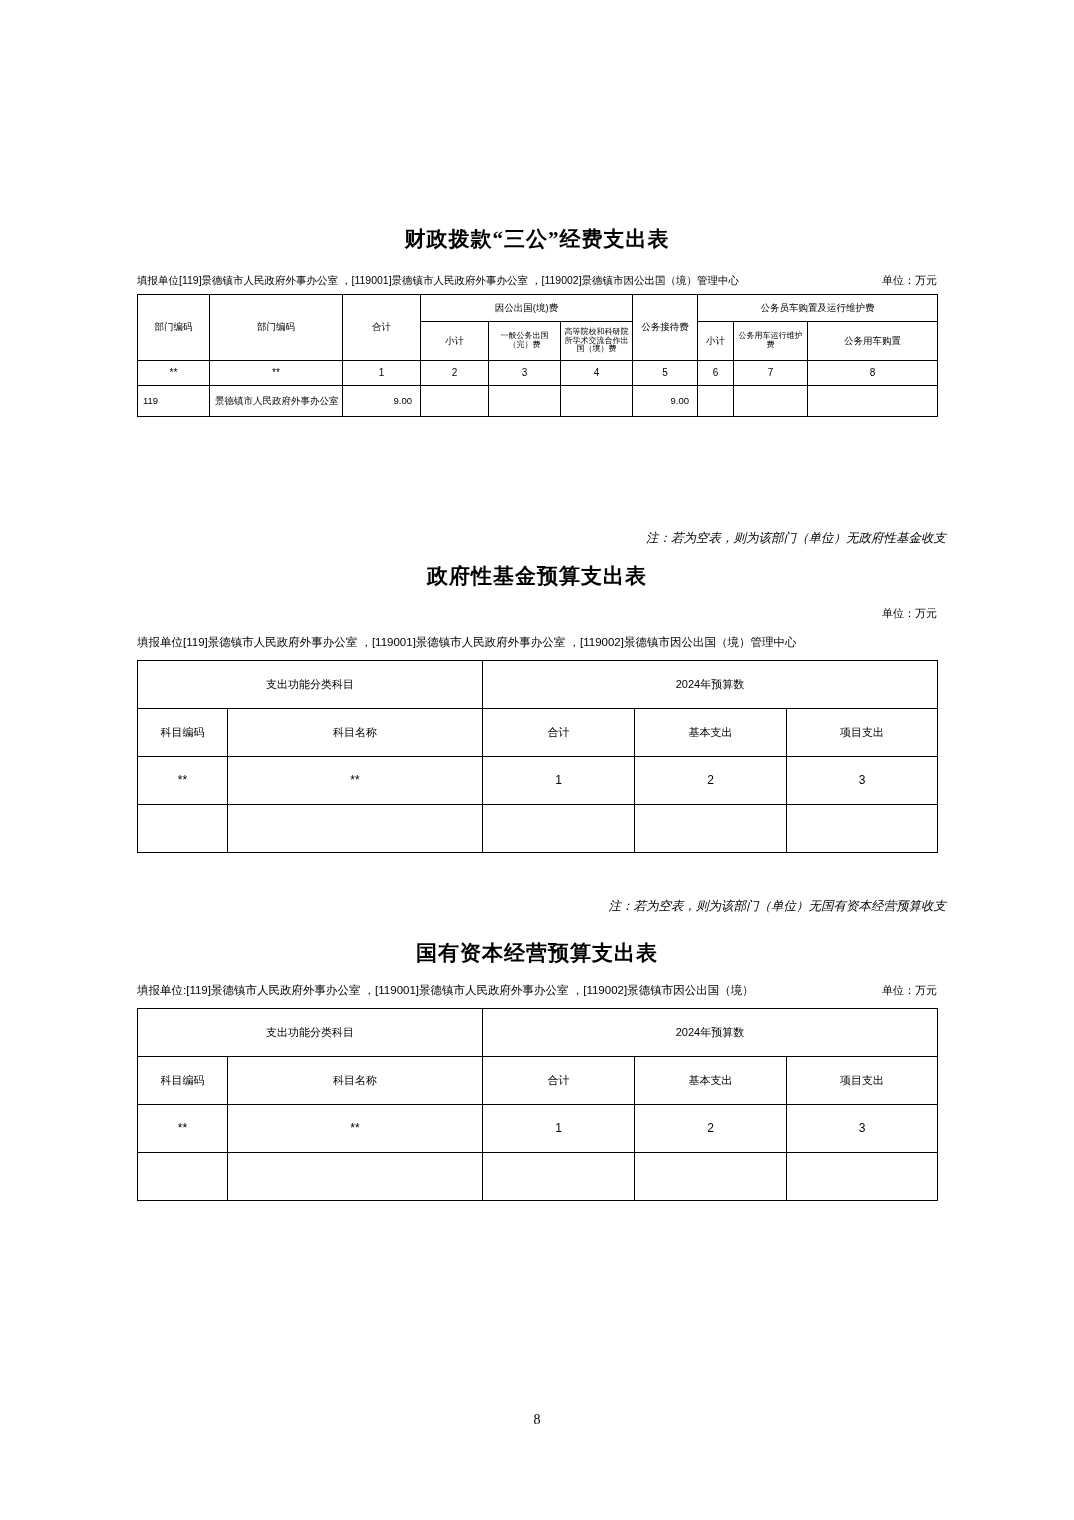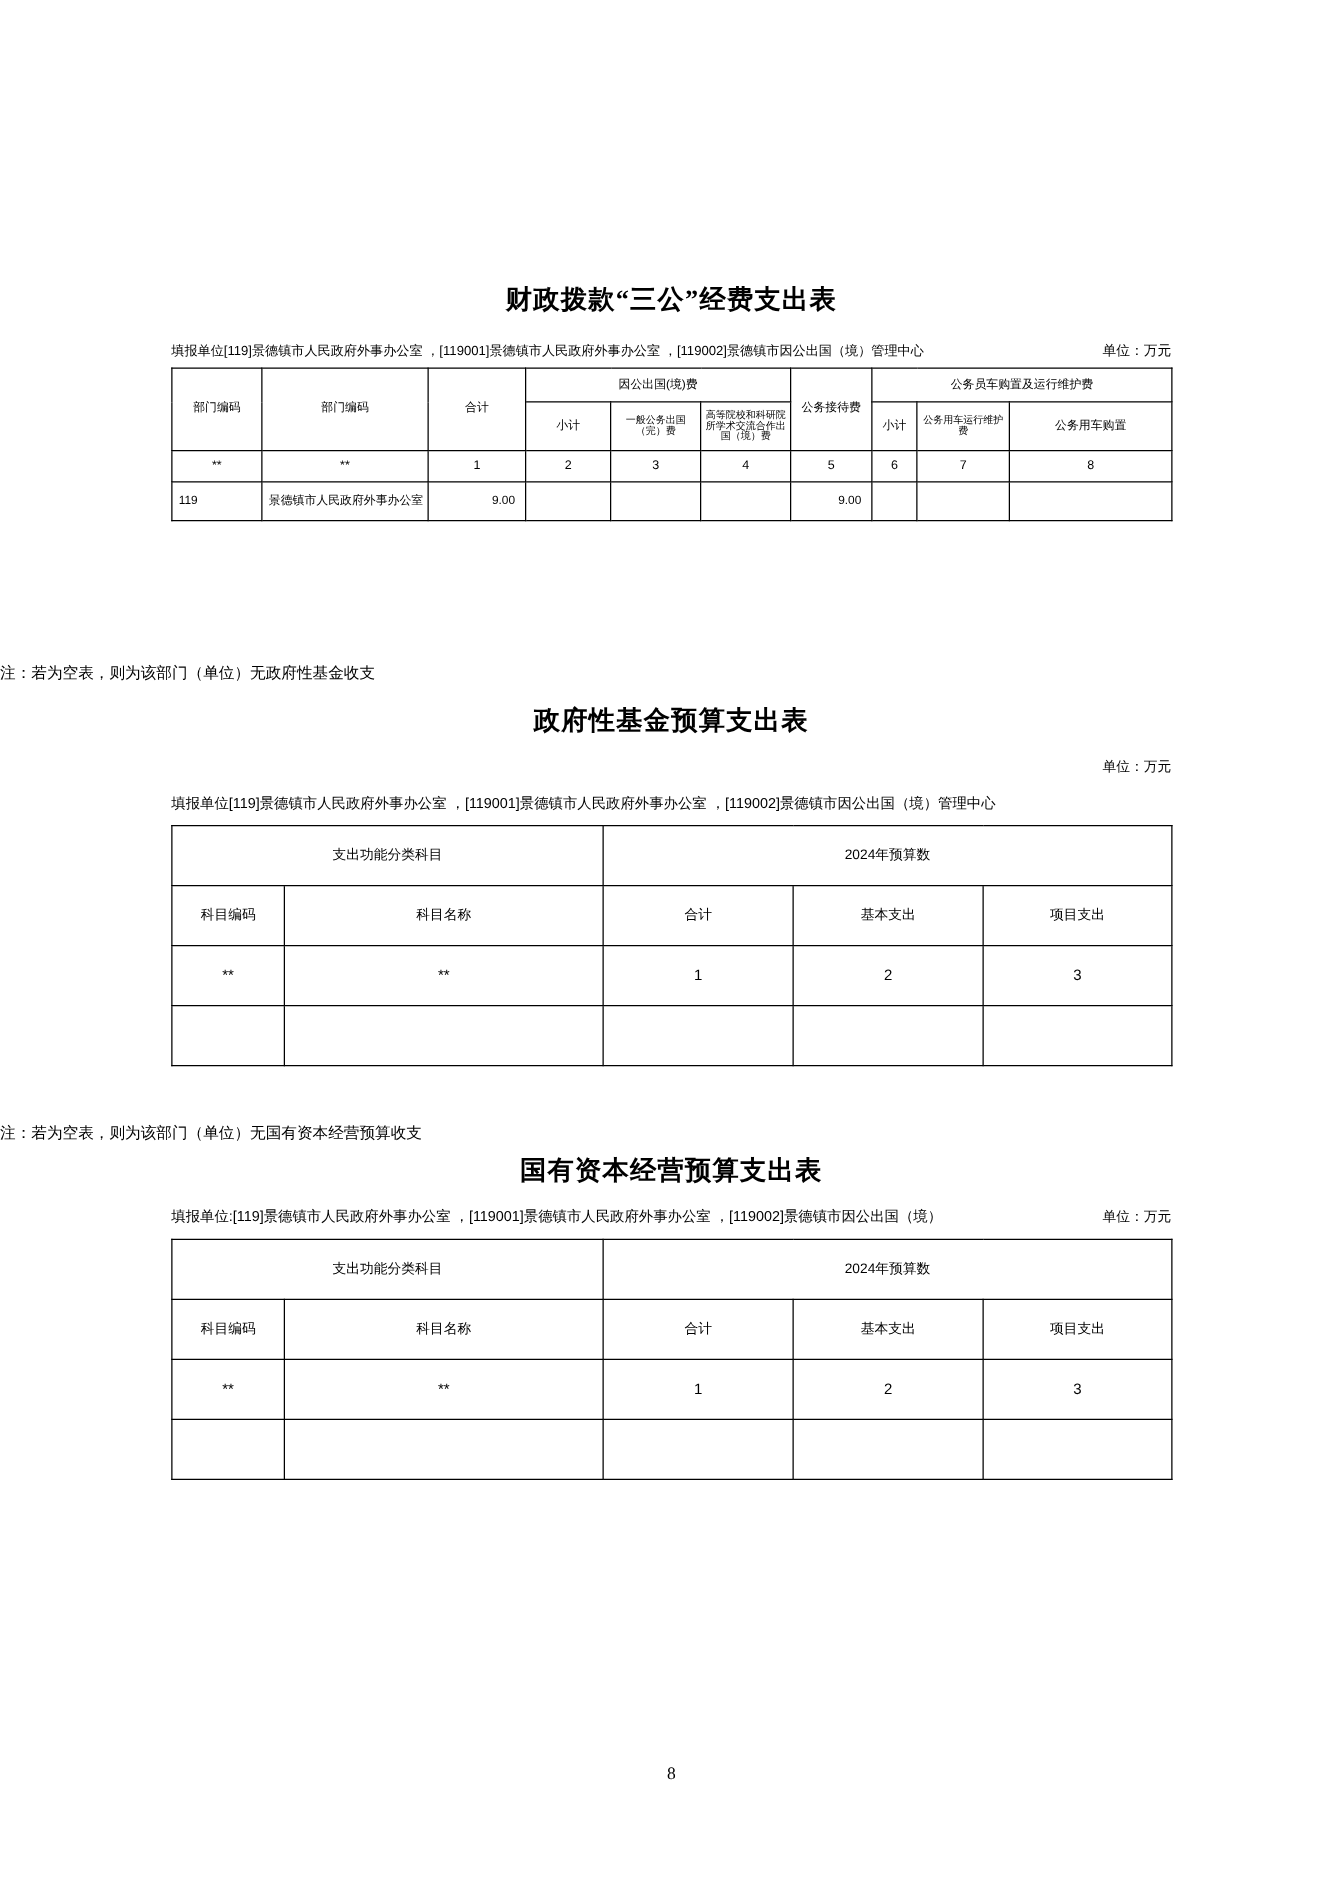--- a/index.html
+++ b/index.html
@@ -39,22 +39,23 @@
     align-items: flex-end;
     font-size: 10px;
   }
   .meta-left { font-size: 10.5px; }
   .meta-right { font-size: 11px; }
   .unit-line {
     text-align: right;
     font-size: 11px;
   }
   .note-line {
-    text-align: left;
+    text-align: right;
     font-size: 12.5px;
+    font-style: italic;
   }
 
   table.grid {
     border-collapse: collapse;
     table-layout: fixed;
   }
   table.grid td, table.grid th {
     border: 1px solid #000000;
     text-align: center;
     vertical-align: middle;
@@ -202,21 +203,21 @@
           <td></td>
           <td></td>
         </tr>
       </tbody>
     </table>
   </div>
 
   <div class="section" style="top:898px;">
     <div class="note-line" style="padding-right:128px;">注：若为空表，则为该部门（单位）无国有资本经营预算收支</div>
 
-    <div class="doc-title" style="margin-top:7px;">国有资本经营预算支出表</div>
+    <div class="doc-title" style="margin-top:24px;">国有资本经营预算支出表</div>
 
     <div class="meta-row" style="margin-top:16px; padding-left:137px; padding-right:137px;">
       <span class="meta-left" style="font-size:11.5px;">填报单位:[119]景德镇市人民政府外事办公室 ，[119001]景德镇市人民政府外事办公室 ，[119002]景德镇市因公出国（境）</span>
       <span class="meta-right">单位：万元</span>
     </div>
 
     <table class="grid t23" style="margin-top:10px;">
       <colgroup>
         <col style="width:90px">
         <col style="width:255px">

